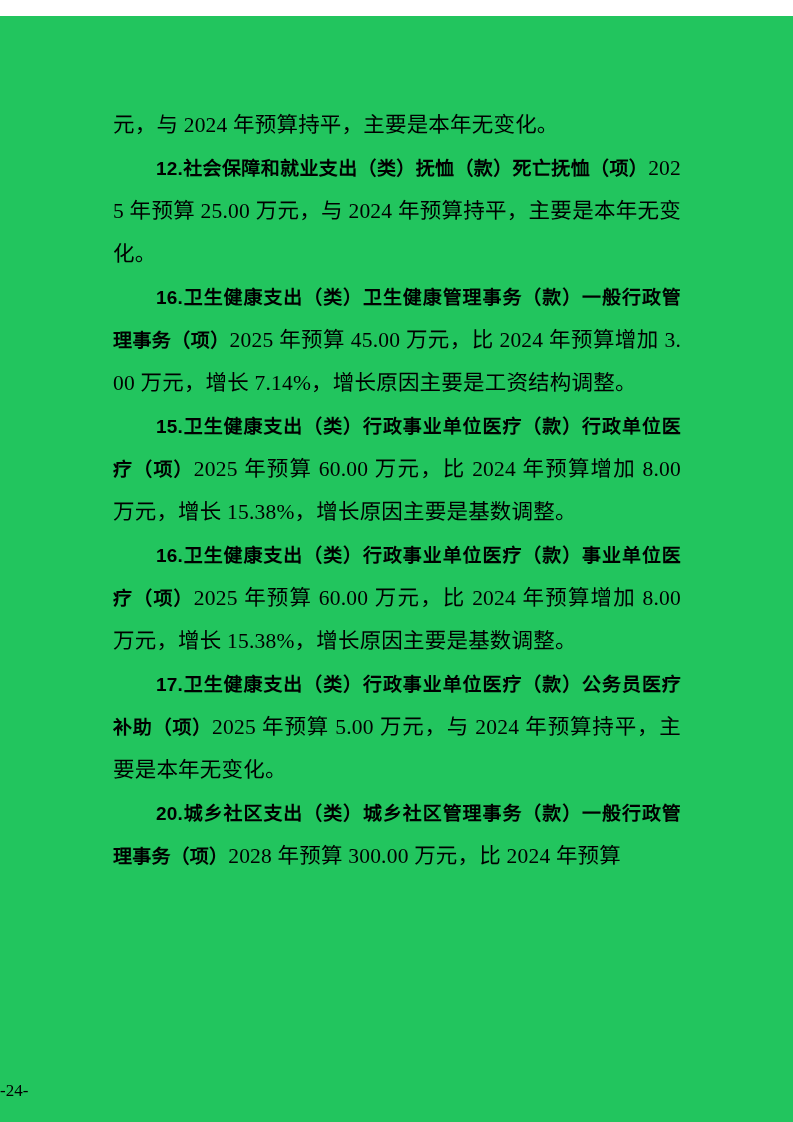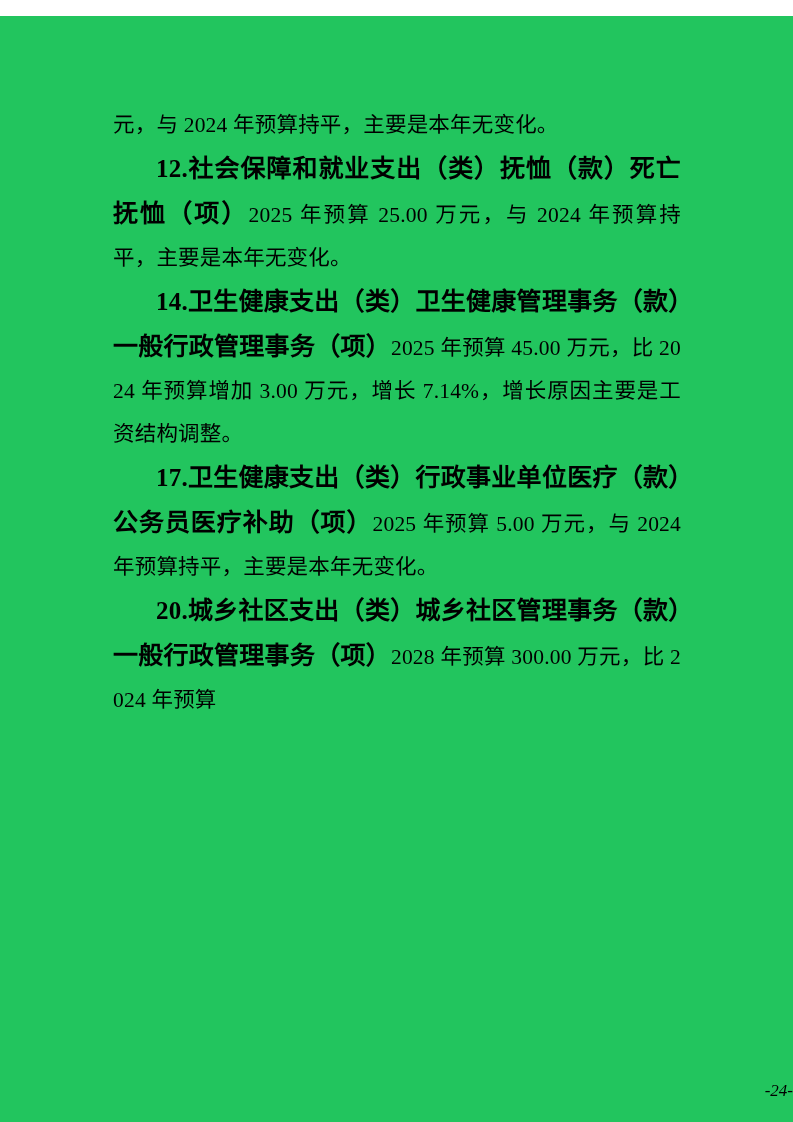--- a/index.html
+++ b/index.html
@@ -33,55 +33,60 @@
     text-justify: inter-ideograph;
     margin: 0 0 0 0;
     letter-spacing: 0.2px;
     word-break: break-all;
   }
   .para.indent {
     text-indent: 43px;
   }
   .lead {
     font-weight: bold;
-    font-family: Liberation Serif, serif;
-    font-size: 25px;
+    font-family: Liberation Sans, sans-serif;
+    font-size: 19px;
   }
   .footer {
     position: absolute;
     left: 0;
     top: 1065px;
     width: 793px;
-    text-align: right;
+    text-align: left;
     font-size: 17px;
     font-family: "Liberation Serif", serif;
     color: #000;
-    font-style: italic;
   }
 </style>
 </head>
 <body>
 
 <div class="page">
   <div class="content">
 
     <p class="para">
       <span>元，与 2024 年预算持平，主要是本年无变化。</span>
     </p>
 
     <p class="para indent">
       <span class="lead">12.社会保障和就业支出（类）抚恤（款）死亡抚恤（项）</span><span>2025 年预算 25.00 万元，与 2024 年预算持平，主要是本年无变化。</span>
     </p>
 
 
     <p class="para indent">
-      <span class="lead">14.卫生健康支出（类）卫生健康管理事务（款）一般行政管理事务（项）</span><span>2025 年预算 45.00 万元，比 2024 年预算增加 3.00 万元，增长 7.14%，增长原因主要是工资结构调整。</span>
+      <span class="lead">16.卫生健康支出（类）卫生健康管理事务（款）一般行政管理事务（项）</span><span>2025 年预算 45.00 万元，比 2024 年预算增加 3.00 万元，增长 7.14%，增长原因主要是工资结构调整。</span>
     </p>
 
+    <p class="para indent">
+      <span class="lead">15.卫生健康支出（类）行政事业单位医疗（款）行政单位医疗（项）</span><span>2025 年预算 60.00 万元，比 2024 年预算增加 8.00 万元，增长 15.38%，增长原因主要是基数调整。</span>
+    </p>
 
+    <p class="para indent">
+      <span class="lead">16.卫生健康支出（类）行政事业单位医疗（款）事业单位医疗（项）</span><span>2025 年预算 60.00 万元，比 2024 年预算增加 8.00 万元，增长 15.38%，增长原因主要是基数调整。</span>
+    </p>
 
     <p class="para indent">
       <span class="lead">17.卫生健康支出（类）行政事业单位医疗（款）公务员医疗补助（项）</span><span>2025 年预算 5.00 万元，与 2024 年预算持平，主要是本年无变化。</span>
     </p>
 
     <p class="para indent">
       <span class="lead">20.城乡社区支出（类）城乡社区管理事务（款）一般行政管理事务（项）</span><span>2028 年预算 300.00 万元，比 2024 年预算</span>
     </p>
 
   </div>

